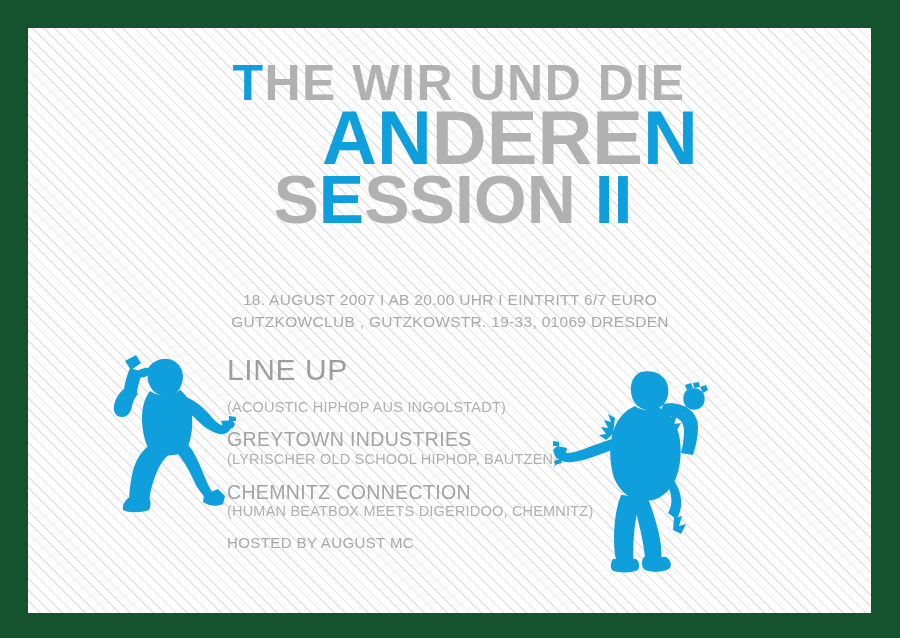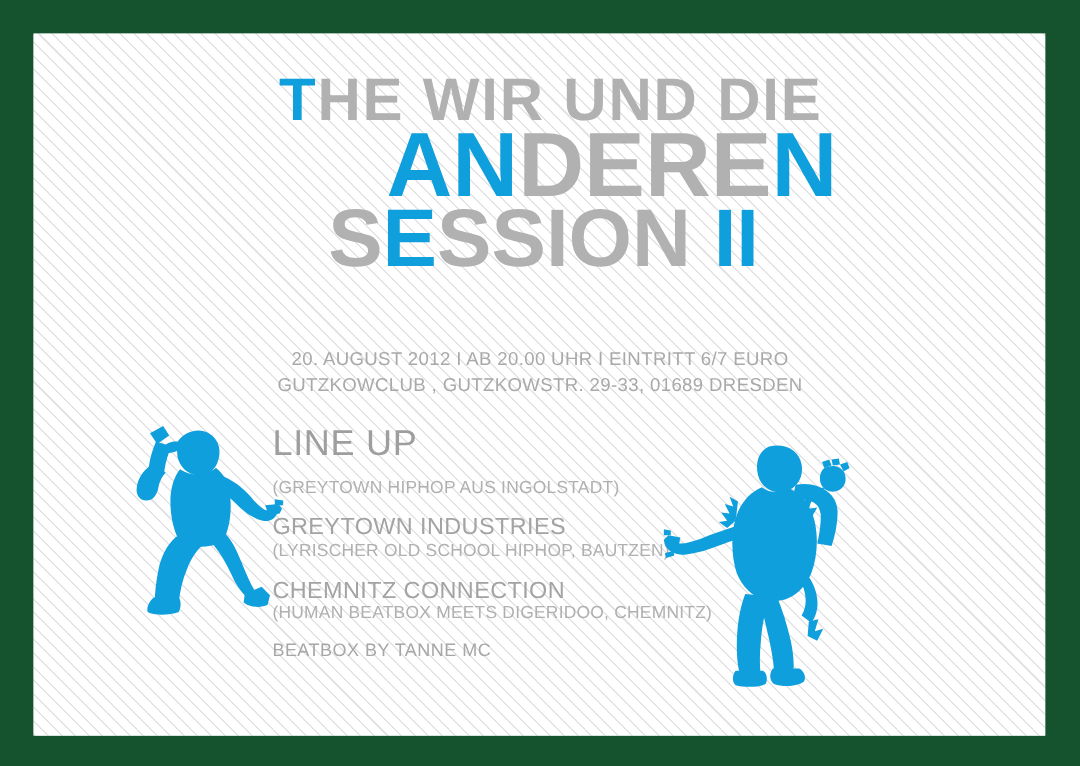--- a/index.html
+++ b/index.html
@@ -131,43 +131,43 @@
 
     <span class="hl-line" id="hl-1"><span class="blue">T</span><span class="gray">HE WIR UND DIE</span></span>
 
     <span class="hl-line" id="hl-2"><span class="blue">AN</span><span class="gray">DERE</span><span class="blue">N</span></span>
 
     <span class="hl-line" id="hl-3"><span class="gray">S</span><span class="blue">E</span><span class="gray">SSION </span><span class="blue">II</span></span>
 
   </div>
 
   <div id="infoblock">
-    <span class="info-line">20. AUGUST 2012  I  AB 20.00 UHR  I  EINTRITT 6/7 EURO</span>
-    <span class="info-line">GUTZKOWCLUB , GUTZKOWSTR. 29-33, 01689 DRESDEN</span>
+    <span class="info-line">18. AUGUST 2007  I  AB 20.00 UHR  I  EINTRITT 6/7 EURO</span>
+    <span class="info-line">GUTZKOWCLUB , GUTZKOWSTR. 19-33, 01069 DRESDEN</span>
   </div>
 
   <div id="lineup">
 
     <div id="lineup-heading">LINE UP</div>
 
     <div class="act">
-      <div class="act-desc">(GREYTOWN HIPHOP AUS INGOLSTADT)</div>
+      <div class="act-desc">(ACOUSTIC HIPHOP AUS INGOLSTADT)</div>
     </div>
 
     <div class="act">
       <div class="act-name">GREYTOWN INDUSTRIES</div>
       <div class="act-desc">(LYRISCHER OLD SCHOOL HIPHOP, BAUTZEN)</div>
     </div>
 
     <div class="act">
       <div class="act-name">CHEMNITZ CONNECTION</div>
       <div class="act-desc">(HUMAN BEATBOX MEETS DIGERIDOO, CHEMNITZ)</div>
     </div>
 
-    <div id="hosted">BEATBOX BY TANNE MC</div>
+    <div id="hosted">HOSTED BY AUGUST MC</div>
 
   </div>
 
   <svg class="silhouette" id="rapper" viewBox="0 0 135 165">
     <g fill="#0f9fdc">
 
       <path d="M22 10 L33 4 L38 12 L28 19 Z"></path>
 
       <path d="M27 17 C24 24 22 31 21 38 C20 44 22 48 26 49 C30 50 33 46 34 41
                C35 34 37 27 40 21 Z"></path>

